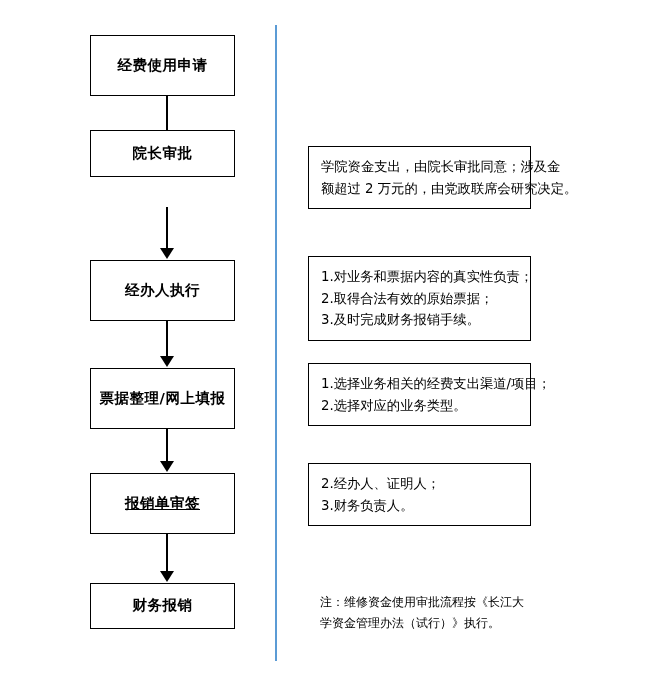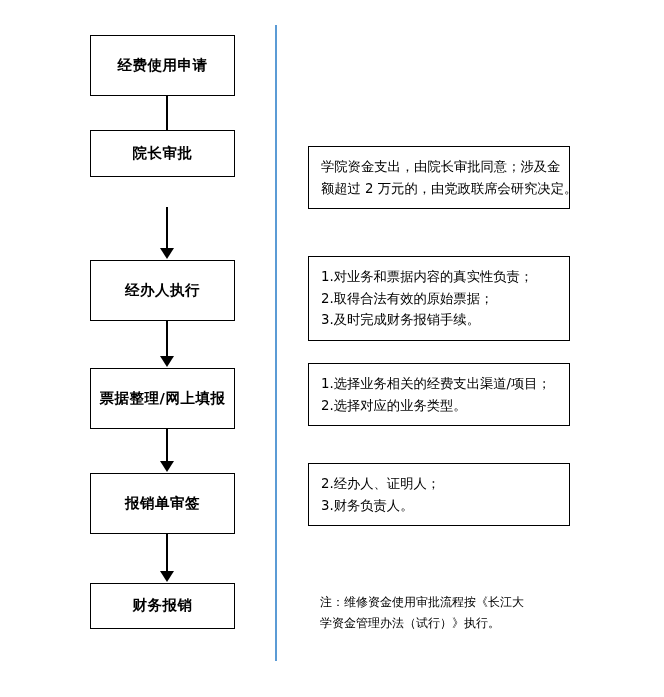--- a/index.html
+++ b/index.html
@@ -67,21 +67,21 @@
     top: 25px;
     width: 2px;
     height: 636px;
     background: #5b9bd5;
   }
 
   
   .note-box {
     position: absolute;
     left: 308px;
-    width: 262px;
+    width: 223px;
     box-sizing: border-box;
     border: 1.4px solid #000000;
     background: #ffffff;
     padding: 9px 10px 9px 12px;
   }
   .note-box.borderless {
     border: none;
     padding-left: 12px;
   }
   .note-line {
@@ -131,21 +131,21 @@
 
   <div class="flow-box" style="top:368px;height:61px;">
     <span class="flow-box-label">票据整理/网上填报</span>
   </div>
 
   <div class="arrow" style="top:429px;height:44px;">
     <div class="arrow-shaft" style="height:33px;"></div>
     <div class="arrow-head" style="top:32px;"></div>
   </div>
 
-  <div class="flow-box" style="top:473px;height:61px;">
+  <div class="flow-box" style="top:473px;height:61px;text-decoration:underline;">
     <span class="flow-box-label">报销单审签</span>
   </div>
 
   <div class="arrow" style="top:534px;height:49px;">
     <div class="arrow-shaft" style="height:38px;"></div>
     <div class="arrow-head" style="top:37px;"></div>
   </div>
 
   <div class="flow-box" style="top:583px;height:46px;">
     <span class="flow-box-label">财务报销</span>

